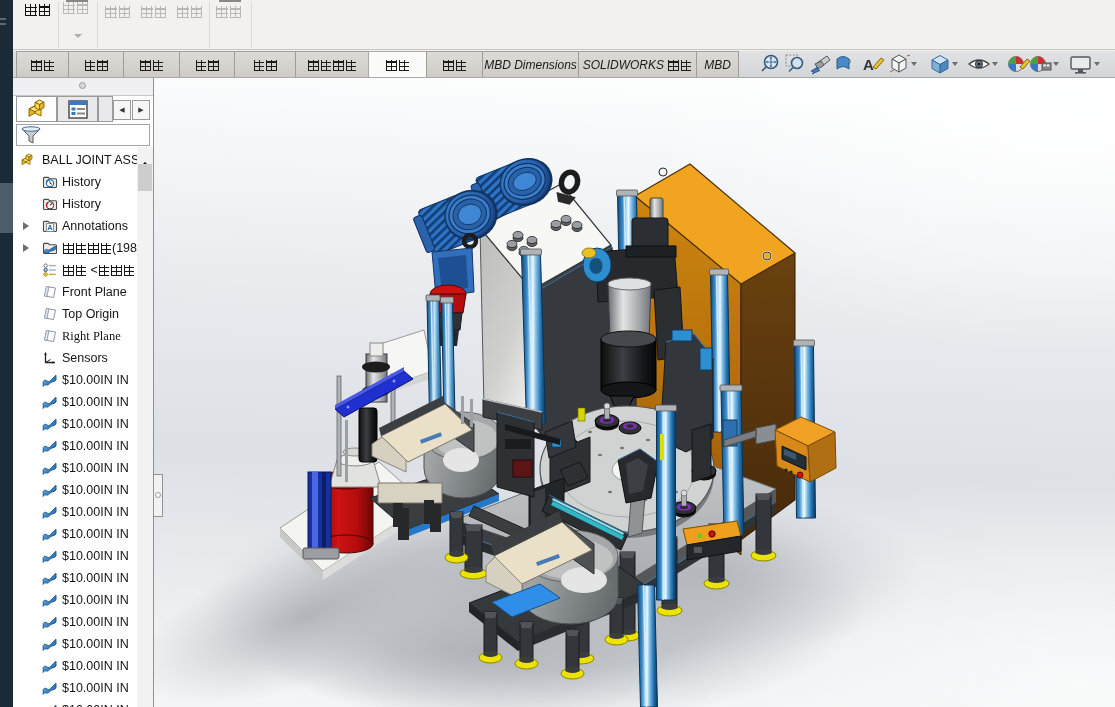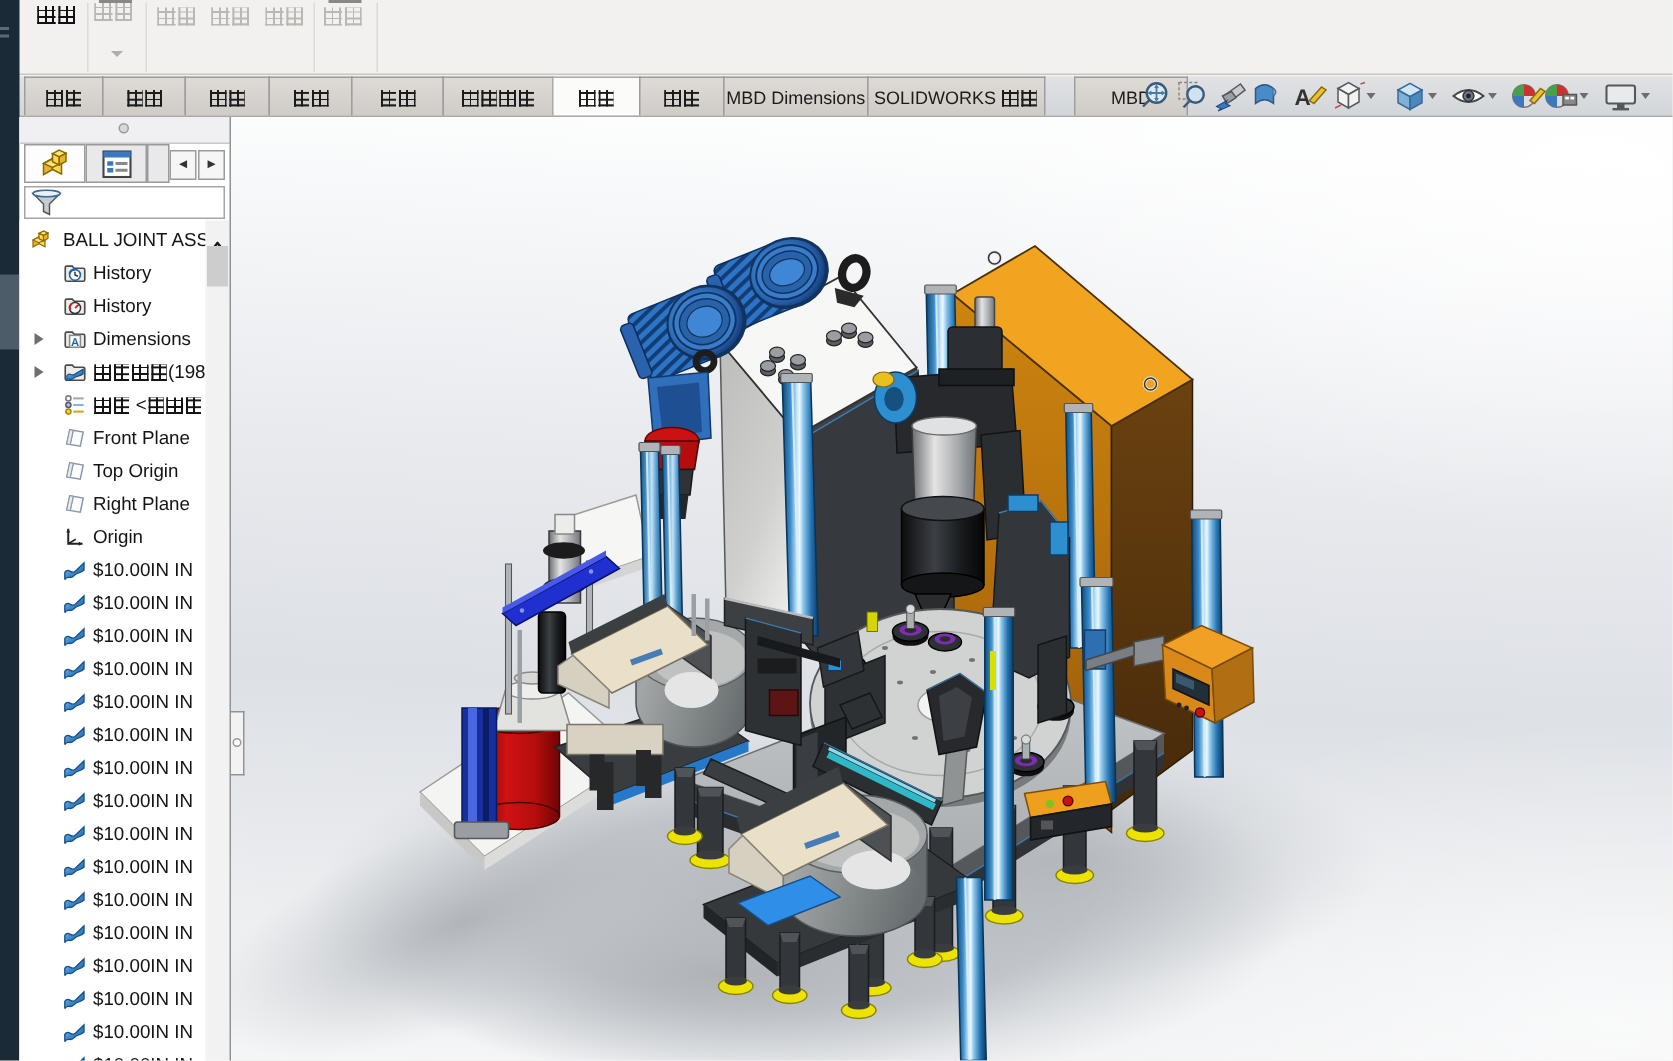--- a/index.html
+++ b/index.html
@@ -1,19 +1,19 @@
 <!DOCTYPE html>
 <html><head><meta charset="utf-8">
 <style>
 html,body{margin:0;padding:0;width:1115px;height:707px;overflow:hidden;font-family:"Liberation Sans",sans-serif;}
 .abs{position:absolute;}
 .cjk{display:inline-block;width:11.5px;height:12px;vertical-align:-1.5px;margin:0 1px;
  background-image:linear-gradient(0deg,currentColor 0 1.2px,transparent 1.2px),linear-gradient(90deg,currentColor 0 1.2px,transparent 1.2px),repeating-linear-gradient(0deg,currentColor 0 1.1px,transparent 1.1px 4.2px),repeating-linear-gradient(90deg,currentColor 0 1.1px,transparent 1.1px 5px);}
 .cjk.sm{width:10.5px;height:11px;}
-.ctab{position:absolute;top:51px;height:26px;line-height:26px;text-align:center;font-size:12px;color:#1b1b1b;background:linear-gradient(180deg,#dedbd7,#cfccc8);border:1px solid #9e9d9b;border-bottom:none;box-sizing:border-box;}
+.ctab{position:absolute;top:51px;height:26px;line-height:26px;text-align:center;font-size:12px;color:#1b1b1b;background:linear-gradient(180deg,#dedbd7,#cfccc8);border:1px solid #9e9d9b;border-bottom:none;box-sizing:border-box;font-style:italic;}
 .ctab.active{background:#fbfbfa;border-color:#a9a9a9;}
 .ptab{position:absolute;top:96px;height:26px;background:#e9e8ea;border:1px solid #9b9b9b;box-sizing:border-box;}
 .ptab.active{background:#fdfdfd;}
 .parrow{position:absolute;top:100px;width:18px;height:20px;background:#f6f6f6;border:1px solid #9b9b9b;box-sizing:border-box;text-align:center;line-height:18px;font-size:7px;color:#333;}
 .trow{position:absolute;height:22px;line-height:22px;white-space:nowrap;font-size:12.5px;color:#141414;}
 .exp{position:absolute;width:0;height:0;border-left:6px solid #6e6e6e;border-top:4px solid transparent;border-bottom:4px solid transparent;}
 .ticon{position:absolute;width:16px;height:16px;}
 </style></head>
 <body>
 <div class="abs" style="left:0;top:0;width:1115px;height:707px;background:#f1f0ee;">
@@ -449,21 +449,21 @@
 <div class="ctab" style="left:16px;width:53px;"><span class="cjk sm"></span><span class="cjk sm"></span></div>
 <div class="ctab" style="left:68px;width:56px;"><span class="cjk sm"></span><span class="cjk sm"></span></div>
 <div class="ctab" style="left:123px;width:57px;"><span class="cjk sm"></span><span class="cjk sm"></span></div>
 <div class="ctab" style="left:179px;width:56px;"><span class="cjk sm"></span><span class="cjk sm"></span></div>
 <div class="ctab" style="left:234px;width:62px;"><span class="cjk sm"></span><span class="cjk sm"></span></div>
 <div class="ctab" style="left:295px;width:74px;"><span class="cjk sm"></span><span class="cjk sm"></span><span class="cjk sm"></span><span class="cjk sm"></span></div>
 <div class="ctab active" style="left:368px;width:59px;"><span class="cjk sm"></span><span class="cjk sm"></span></div>
 <div class="ctab" style="left:426px;width:57px;"><span class="cjk sm"></span><span class="cjk sm"></span></div>
 <div class="ctab" style="left:482px;width:97px;">MBD Dimensions</div>
 <div class="ctab" style="left:578px;width:119px;">SOLIDWORKS <span class="cjk sm"></span><span class="cjk sm"></span></div>
-<div class="ctab" style="left:696px;width:76px;margin-left:20px;">MBD</div>
+<div class="ctab" style="left:696px;width:43px;">MBD</div>
 <div class="abs" style="left:0;top:77px;width:1115px;height:1px;background:#a9a9a9;"></div>
 
 <div class="abs" id="hud" style="left:755px;top:51px;width:360px;height:26px;"><svg width="360" height="26" viewBox="0 0 360 26">
 <g stroke="#3a5a7a" fill="none" stroke-width="1.6">
           <circle cx="16" cy="11" r="6.5" fill="#dfeaf4"></circle>
           <path d="M11 16 L7 20"></path>
         </g>
         <path d="M16 6.5 L16 15.5 M11.5 11 L20.5 11" stroke="#4a7aa8" stroke-width="1.2"></path>
         <path d="M16 5 l-1.6 2.6 l3.2 0 Z M16 17 l-1.6 -2.6 l3.2 0 Z M10 11 l2.6 -1.6 l0 3.2 Z M22 11 l-2.6 -1.6 l0 3.2 Z" fill="#4a7aa8"></path>
 <rect x="31" y="4" width="12" height="11" fill="none" stroke="#888" stroke-dasharray="2 1.4"></rect>
@@ -593,21 +593,21 @@
         </svg>
         <span style="position:absolute;left:20px;">History</span>
       </div>
  <div class="exp" style="left:10px;top:75px;"></div>
  <div class="trow" style="left:29px;top:68px;">
         <svg class="ticon" style="left:0;top:3px;" viewBox="0 0 16 16">
           <path d="M1.5 5 L1.5 12.5 Q1.5 13.5 2.5 13.5 L13.5 13.5 Q14.5 13.5 14.5 12.5 L14.5 5.8 Q14.5 4.8 13.5 4.8 L7.5 4.8 L6.2 3.4 L2.5 3.4 Q1.5 3.4 1.5 4.4 Z" fill="#ececea" stroke="#4a4a46" stroke-width="1.1"></path>
           <rect x="4.4" y="5.6" width="7.2" height="7.9" fill="#fff" stroke="#888"></rect>
           <text x="8" y="12.4" font-size="7.5" font-weight="bold" fill="#1a65b5" text-anchor="middle" font-family="Liberation Sans">A</text>
         </svg>
-        <span style="position:absolute;left:20px;">Dimensions</span>
+        <span style="position:absolute;left:20px;">Annotations</span>
       </div>
  <div class="exp" style="left:10px;top:97px;"></div>
  <div class="trow" style="left:29px;top:90px;">
         <svg class="ticon" style="left:0;top:3px;" viewBox="0 0 16 16">
           <path d="M1.5 5 L1.5 12.5 Q1.5 13.5 2.5 13.5 L13.5 13.5 Q14.5 13.5 14.5 12.5 L14.5 5.8 Q14.5 4.8 13.5 4.8 L7.5 4.8 L6.2 3.4 L2.5 3.4 Q1.5 3.4 1.5 4.4 Z" fill="#ececea" stroke="#4a4a46" stroke-width="1.1"></path>
           <path d="M2.6 10.5 C4.5 7.5 6 11.8 8.5 9 L13.4 6.2 L13.4 9.2 C11 11.5 9 10 7 12.2 C5 14.2 3.5 11.5 2.6 13 Z" fill="url(#gflag)" stroke="#14508c" stroke-width="0.8"></path>
         </svg>
         <span style="position:absolute;left:20px;"><span class="cjk sm"></span><span class="cjk sm"></span><span class="cjk sm"></span><span class="cjk sm"></span>(198</span>
       </div>
  <div class="trow" style="left:29px;top:112px;">
@@ -636,30 +636,30 @@
           <path d="M4.5 2.5 L6.8 2.9 L4.8 12.3 L2.5 12 Z" fill="#e8ecf0" stroke="#8a98a8" stroke-width="0.7"></path>
         </svg>
         <span style="position:absolute;left:20px;">Top Origin</span>
       </div>
  <div class="trow" style="left:29px;top:178px;">
         <svg class="ticon" style="left:0;top:3px;" viewBox="0 0 16 16">
           <path d="M4.5 2.5 L13.5 4 L11.5 13.5 L2.5 12 Z" fill="#fcfcfc" stroke="#8a98a8" stroke-width="1"></path>
           <path d="M6.8 2.9 L4.8 12.3" stroke="#8a98a8" stroke-width="0.9" fill="none"></path>
           <path d="M4.5 2.5 L6.8 2.9 L4.8 12.3 L2.5 12 Z" fill="#e8ecf0" stroke="#8a98a8" stroke-width="0.7"></path>
         </svg>
-        <span style="position:absolute;left:20px;">Right Plane</span>
+        <span style="position:absolute;left:20px;font-family:Liberation Serif, serif;">Right Plane</span>
       </div>
  <div class="trow" style="left:29px;top:200px;">
         <svg class="ticon" style="left:0;top:3px;" viewBox="0 0 16 16">
           <path d="M3.5 2.5 L3.5 12.5 L13 12.5" fill="none" stroke="#222" stroke-width="1.3"></path>
           <path d="M3.5 2.5 L2.2 5 L4.8 5 Z" fill="#222"></path>
           <path d="M13 12.5 L10.5 11.2 L10.5 13.8 Z" fill="#222"></path>
           <path d="M3.5 12.5 L8.5 9.5" stroke="#222" stroke-width="1"></path>
         </svg>
-        <span style="position:absolute;left:20px;">Origin</span>
+        <span style="position:absolute;left:20px;">Sensors</span>
       </div>
  <div class="trow" style="left:29px;top:222px;">
         <svg class="ticon" style="left:0;top:3px;" viewBox="0 0 16 16">
           <path d="M1.2 9.6 C3.8 5.6 5.8 11.8 8.4 8.6 L14 3.2 L14 8 C11.2 10.8 9.6 9 7.4 11.8 C5 14.8 2.8 11 1.2 14.4 Z" fill="url(#gflag)" stroke="#14508c" stroke-width="0.9"></path>
         </svg>
         <span style="position:absolute;left:20px;">$10.00IN IN</span>
       </div>
  <div class="trow" style="left:29px;top:244px;">
         <svg class="ticon" style="left:0;top:3px;" viewBox="0 0 16 16">
           <path d="M1.2 9.6 C3.8 5.6 5.8 11.8 8.4 8.6 L14 3.2 L14 8 C11.2 10.8 9.6 9 7.4 11.8 C5 14.8 2.8 11 1.2 14.4 Z" fill="url(#gflag)" stroke="#14508c" stroke-width="0.9"></path>

